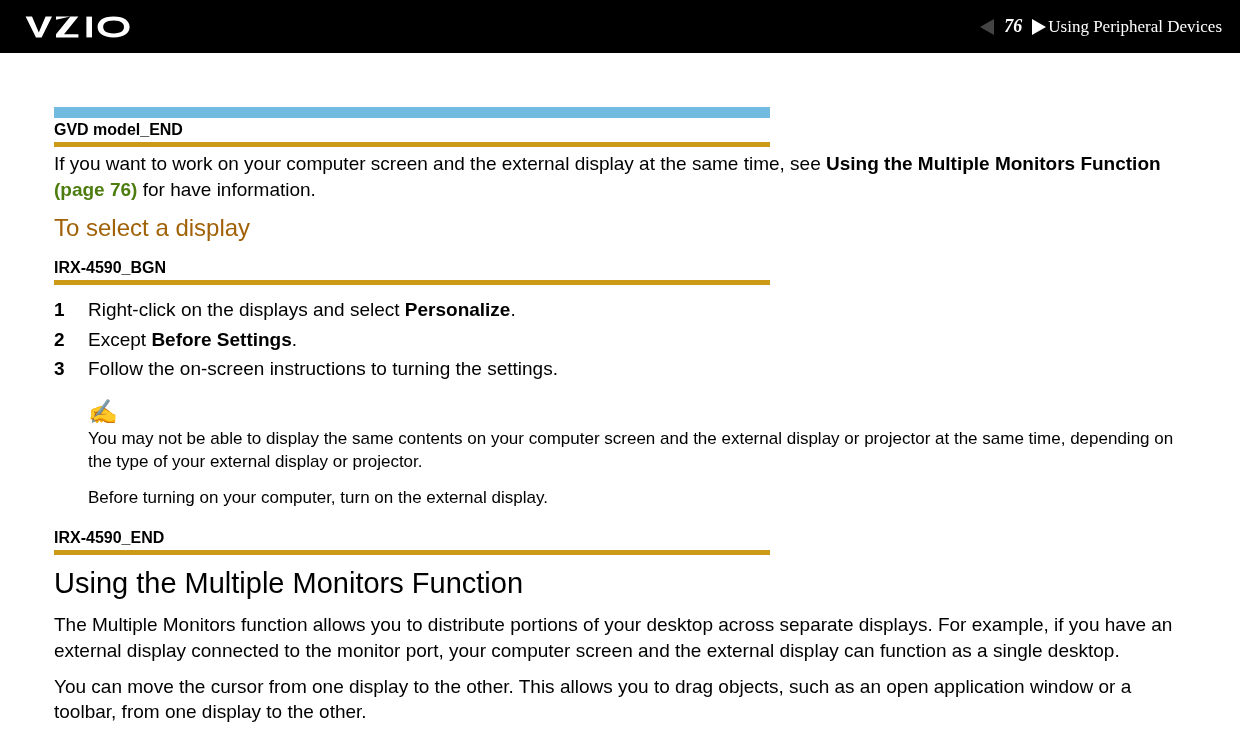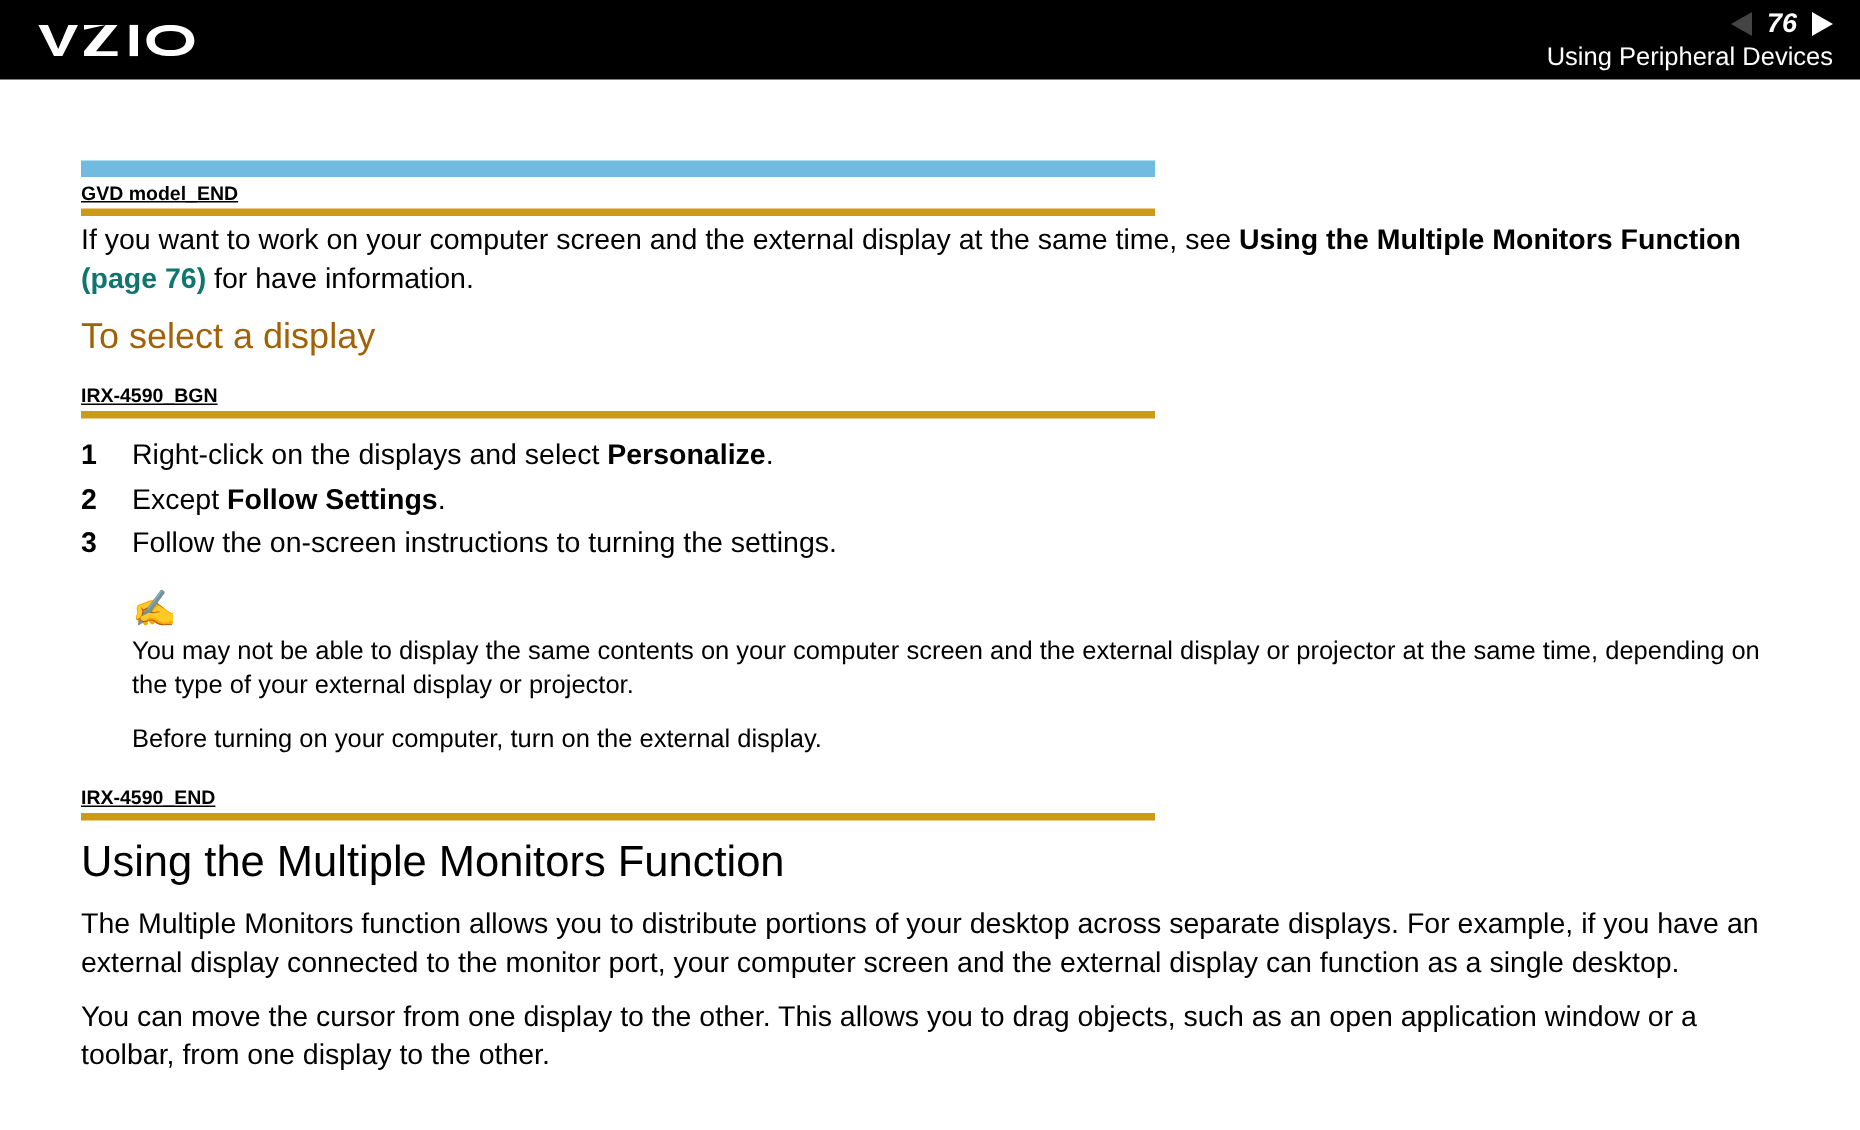--- a/index.html
+++ b/index.html
@@ -11,24 +11,25 @@
       display: flex;
       align-items: center;
       justify-content: space-between;
       padding: 0 18px;
     }
     .logo { display: flex; align-items: center; }
     .logo svg { height: 24px; }
     
     .header-right {
       display: flex;
-      flex-direction: column;
+      flex-direction: row;
       align-items: flex-end;
       color: #fff;
       gap: 2px;
+      font-family: Liberation Serif, serif;
     }
     .page-nav {
       display: flex;
       align-items: center;
       gap: 10px;
     }
     .nav-arrow {
       width: 0;
       height: 0;
       border-top: 8px solid transparent;
@@ -44,42 +45,41 @@
     }
     
     .tag-bar-blue {
       height: 11px;
       width: 716px;
       background: #72BBE0;
       margin-bottom: 0;
     }
     .tag-label {
       font-weight: bold;
-      font-size: 13px;
+      font-size: 16px;
       padding: 3px 0;
-      text-decoration: underline;
     }
     .tag-bar-gold {
       height: 5px;
       width: 716px;
       background: #CC9A16;
     }
     
     .body-text {
       font-size: 19px;
       line-height: 1.35;
       margin: 4px 0 10px 0;
     }
     .body-text-last {
       font-size: 19px;
       line-height: 1.35;
       margin: 4px 0 0 0;
     }
     .bold { font-weight: bold; }
-    .link-blue { color: #0f766e; font-weight: bold; }
+    .link-blue { color: #4d7c0f; font-weight: bold; }
     
     .subheading {
       color: #a16207;
       font-size: 24px;
       margin: 12px 0 14px 0;
     }
     
     .steps {
       list-style: none;
       margin: 10px 0 14px 0;
@@ -152,21 +152,21 @@
   <div class="tag-label">IRX-4590_BGN</div>
   <div class="tag-bar-gold"></div>
 
   <ul class="steps">
     <li>
       <span class="step-num">1</span>
       <span><span>Right-click on the displays and select </span><span class="bold">Personalize</span><span>.</span></span>
     </li>
     <li>
       <span class="step-num">2</span>
-      <span><span>Except </span><span class="bold">Follow Settings</span><span>.</span></span>
+      <span><span>Except </span><span class="bold">Before Settings</span><span>.</span></span>
     </li>
     <li>
       <span class="step-num">3</span>
       <span><span>Follow the on-screen instructions to turning the settings.</span><span class="bold"></span><span></span></span>
     </li>
   </ul>
 
   <div class="note">
     <div class="note-icon">✍</div>
     <p class="note-text">You may not be able to display the same contents on your computer screen and the external display or projector at the same time, depending on the type of your external display or projector.</p>

